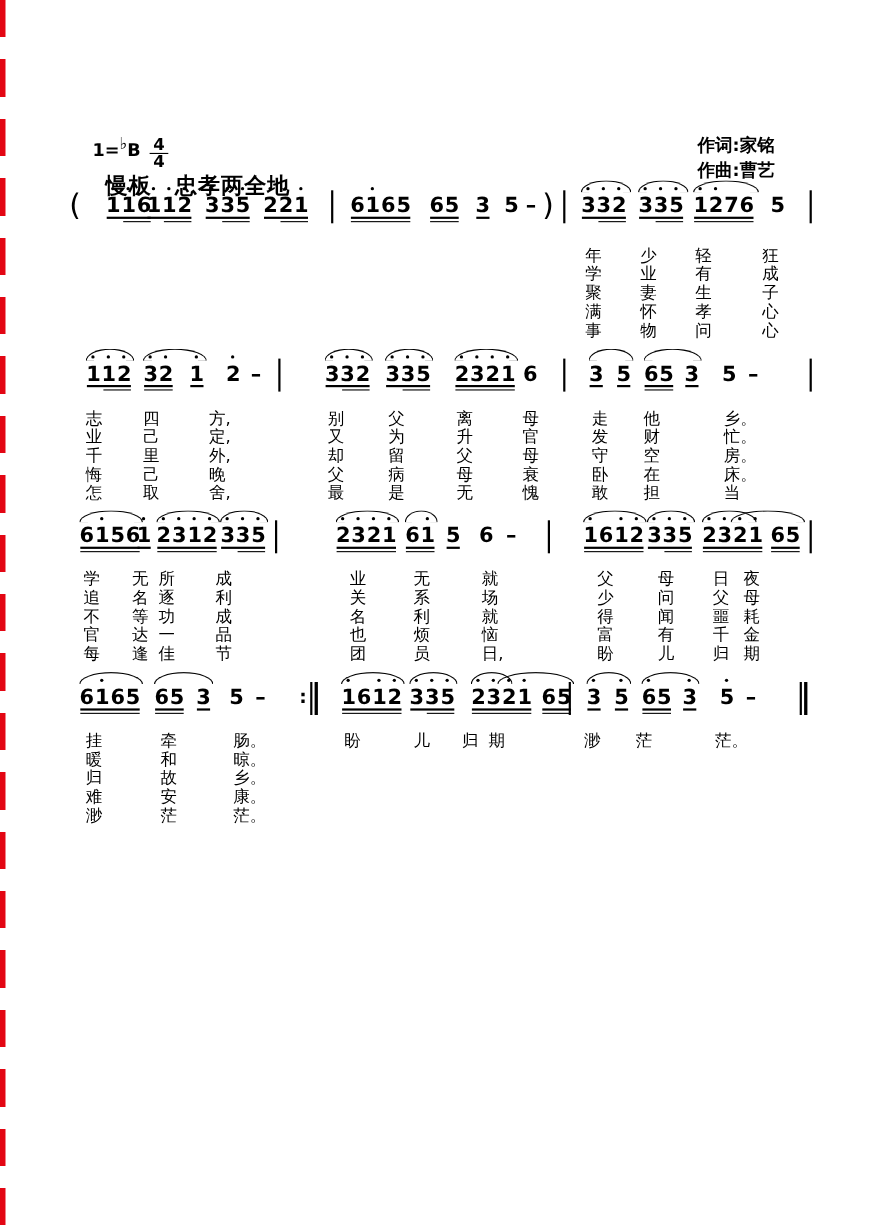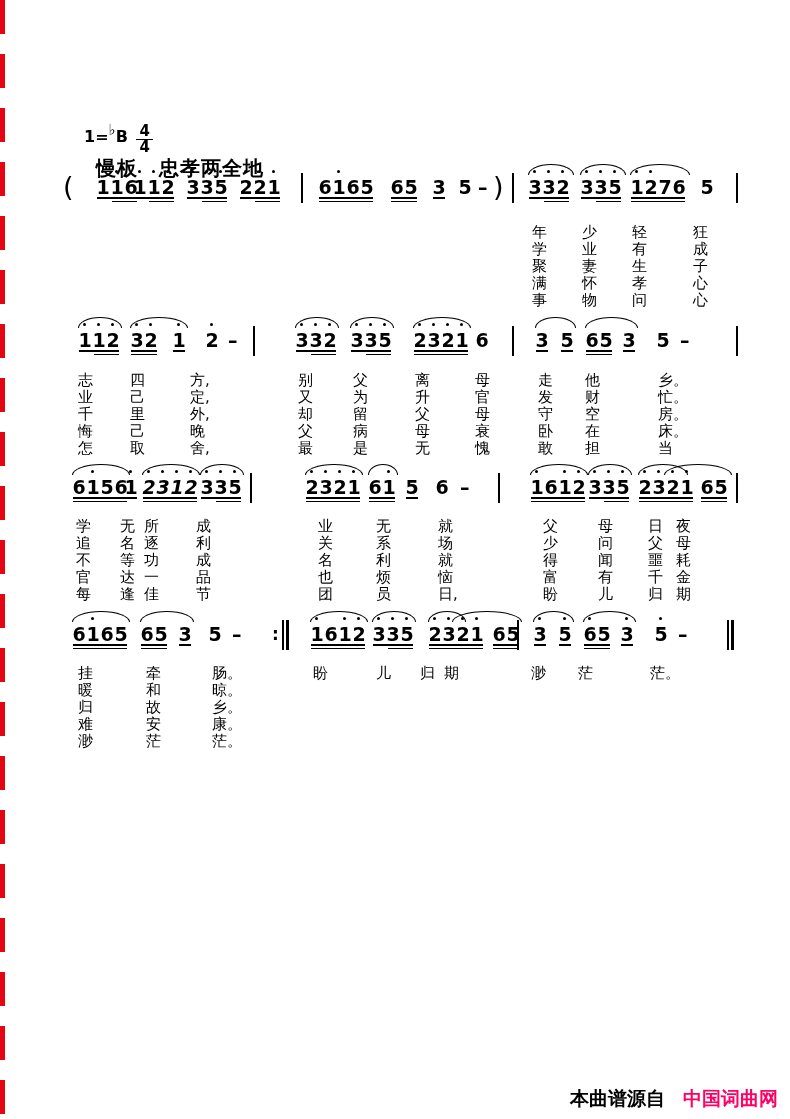--- a/index.html
+++ b/index.html
@@ -58,20 +58,24 @@
   <div class="keysig">
     <span>1=</span><span class="flat">♭</span><span>B</span>
     <span class="frac">
       <span class="num">4</span>
       <span>4</span>
     </span>
   </div>
 
   <div class="tempo">慢板　忠孝两全地</div>
 
+  <div class="credits">
+    <div>作词:家铭</div>
+    <div>作曲:曹艺</div>
+  </div>
 
   <div id="sheet">
       <div class="tok" style="left: 80px; top: 176px; margin-left: 16px;"><span class="dg">1<i class="odot"></i></span><span class="dg">1<i class="odot"></i></span><span class="dg">6</span><div class="ul u1"></div><div class="ul u2 right"></div></div>
       <div class="tok" style="left: 133px; top: 176px;"><span class="dg">1<i class="odot"></i></span><span class="dg">1<i class="odot"></i></span><span class="dg">2<i class="odot"></i></span><div class="ul u1"></div><div class="ul u2 right"></div></div>
       <div class="tok" style="left: 186px; top: 176px;"><span class="dg">3<i class="odot"></i></span><span class="dg">3<i class="odot"></i></span><span class="dg">5<i class="odot"></i></span><div class="ul u1"></div><div class="ul u2 right"></div></div>
       <div class="tok" style="left: 239px; top: 176px;"><span class="dg">2<i class="odot"></i></span><span class="dg">2<i class="odot"></i></span><span class="dg">1<i class="odot"></i></span><div class="ul u1"></div><div class="ul u2 right"></div></div>
       <div class="tok" style="left: 318px; top: 176px;"><span class="dg">6</span><span class="dg">1<i class="odot"></i></span><span class="dg">6</span><span class="dg">5</span><div class="ul u1"></div><div class="ul u2"></div></div>
       <div class="tok" style="left: 390px; top: 176px;"><span class="dg">6</span><span class="dg">5</span><div class="ul u1"></div><div class="ul u2"></div></div>
       <div class="tok" style="left: 432px; top: 176px;"><span class="dg">3</span><div class="ul u1"></div></div>
       <div class="tok" style="left: 458px; top: 176px;"><span class="dg">5</span></div>
@@ -206,21 +210,21 @@
       </div>
       <div class="lyr" style="left: 658px; top: 372px;">
         <div>乡。</div>
         <div>忙。</div>
         <div>房。</div>
         <div>床。</div>
         <div>当</div>
       </div>
       <div class="tok" style="left: 72px; top: 476px;"><span class="dg">6</span><span class="dg">1<i class="odot"></i></span><span class="dg">5</span><span class="dg">6</span><div class="ul u1"></div><div class="ul u2"></div></div>
       <div class="tok" style="left: 124px; top: 476px;"><span class="dg">1<i class="odot"></i></span><div class="ul u1"></div></div>
-      <div class="tok" style="left: 142px; top: 476px; font-style: italic;"><span class="dg">2<i class="odot"></i></span><span class="dg">3<i class="odot"></i></span><span class="dg">1<i class="odot"></i></span><span class="dg">2<i class="odot"></i></span><div class="ul u1"></div><div class="ul u2"></div></div>
+      <div class="tok" style="left: 142px; top: 476px;"><span class="dg">2<i class="odot"></i></span><span class="dg">3<i class="odot"></i></span><span class="dg">1<i class="odot"></i></span><span class="dg">2<i class="odot"></i></span><div class="ul u1"></div><div class="ul u2"></div></div>
       <div class="tok" style="left: 200px; top: 476px;"><span class="dg">3<i class="odot"></i></span><span class="dg">3<i class="odot"></i></span><span class="dg">5<i class="odot"></i></span><div class="ul u1"></div><div class="ul u2 right"></div></div>
       <div class="tok" style="left: 305px; top: 476px;"><span class="dg">2<i class="odot"></i></span><span class="dg">3<i class="odot"></i></span><span class="dg">2<i class="odot"></i></span><span class="dg">1<i class="odot"></i></span><div class="ul u1"></div><div class="ul u2"></div></div>
       <div class="tok" style="left: 368px; top: 476px;"><span class="dg">6</span><span class="dg">1<i class="odot"></i></span><div class="ul u1"></div><div class="ul u2"></div></div>
       <div class="tok" style="left: 405px; top: 476px;"><span class="dg">5</span><div class="ul u1"></div></div>
       <div class="tok" style="left: 435px; top: 476px;"><span class="dg">6</span></div>
       <div class="tok" style="left: 530px; top: 476px;"><span class="dg">1<i class="odot"></i></span><span class="dg">6</span><span class="dg">1<i class="odot"></i></span><span class="dg">2<i class="odot"></i></span><div class="ul u1"></div><div class="ul u2"></div></div>
       <div class="tok" style="left: 588px; top: 476px;"><span class="dg">3<i class="odot"></i></span><span class="dg">3<i class="odot"></i></span><span class="dg">5<i class="odot"></i></span><div class="ul u1"></div><div class="ul u2 right"></div></div>
       <div class="tok" style="left: 638px; top: 476px;"><span class="dg">2<i class="odot"></i></span><span class="dg">3<i class="odot"></i></span><span class="dg">2<i class="odot"></i></span><span class="dg">1<i class="odot"></i></span><div class="ul u1"></div><div class="ul u2"></div></div>
       <div class="tok" style="left: 700px; top: 476px;"><span class="dg">6</span><span class="dg">5</span><div class="ul u1"></div><div class="ul u2"></div></div>
       <div class="dash" style="left: 460px; top: 476px;">–</div>
@@ -383,16 +387,13 @@
         <div>渺</div>
       </div>
       <div class="lyr" style="left: 578px; top: 665px;">
         <div>茫</div>
       </div>
       <div class="lyr" style="left: 650px; top: 665px;">
         <div>茫。</div>
       </div>
     </div>
 
-  <div class="footer">
-    <span>本曲谱源自</span><span class="site" id="siteName" style="color: rgb(255, 0, 102);">中国词曲网</span>
-  </div>
 </div>
 
 </body></html>

